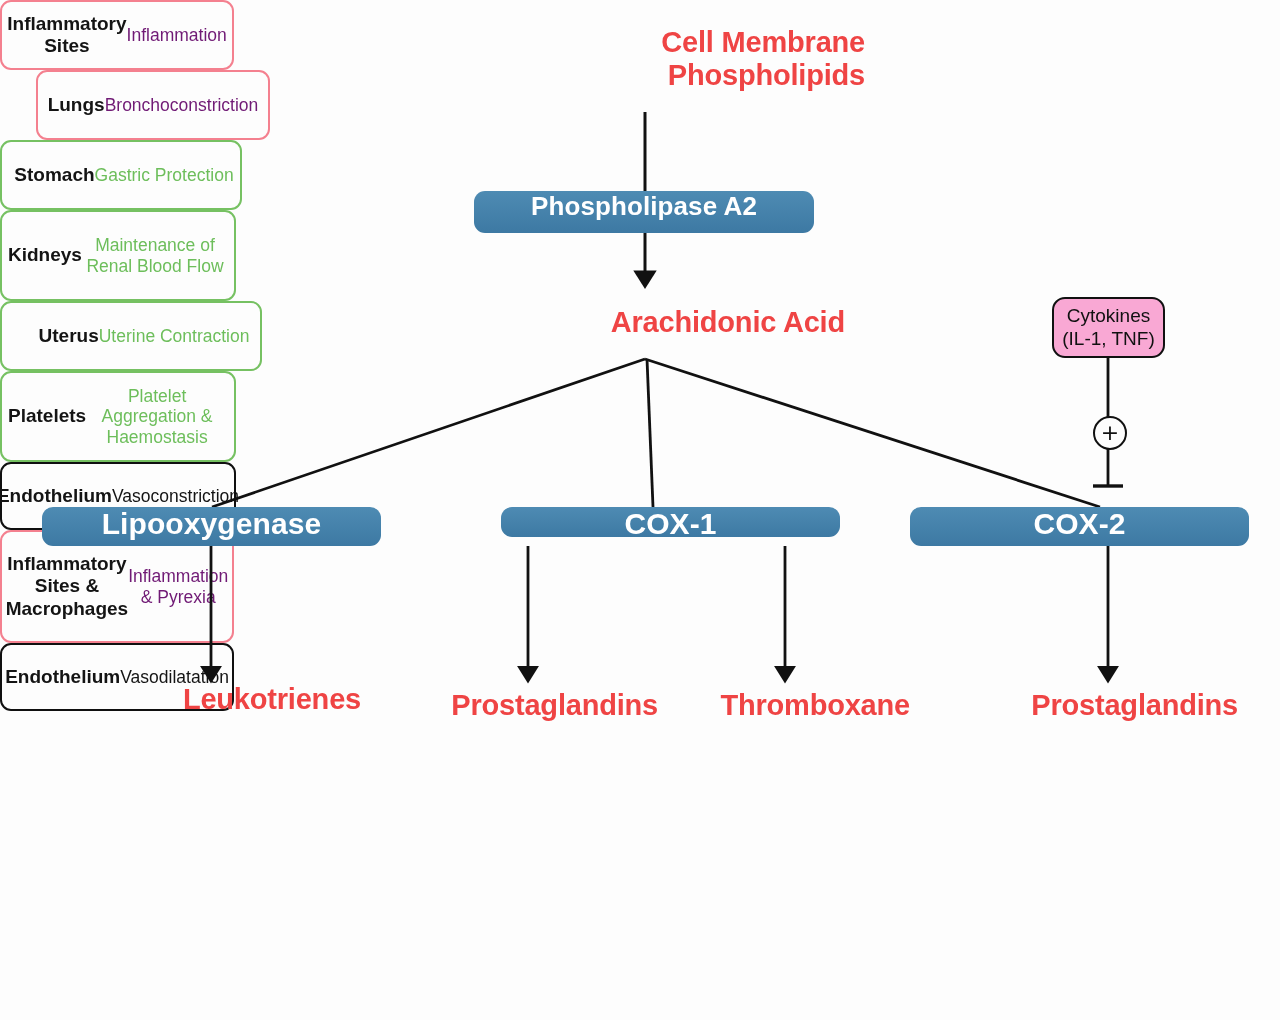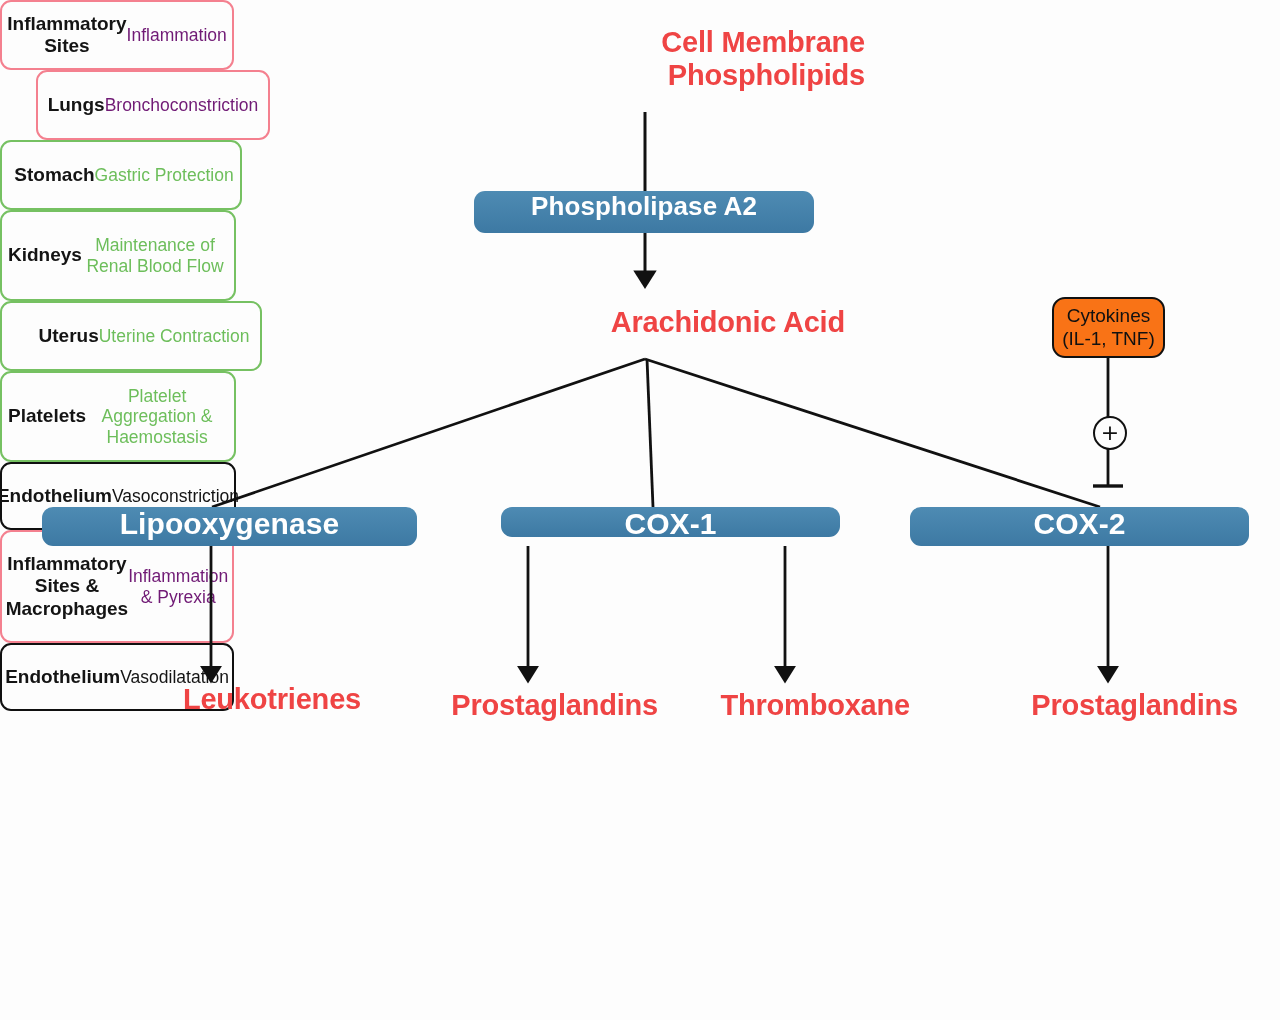--- a/index.html
+++ b/index.html
@@ -83,21 +83,21 @@
     font-weight: normal;
   }
   .card.pink  .line-sub { color: #701a75; }
   .card.green .line-sub { color: #6dbe5b; }
   .card.black .line-sub { color: #141414; }
 
   
   .capsule {
     border: 2.4px solid #111;
     border-radius: 13px;
-    background: #f97316;
+    background: #f9a8d4;
     display: flex;
     flex-direction: column;
     align-items: center;
     justify-content: center;
     text-align: center;
     color: #111;
     font-size: 19px;
     line-height: 1.16;
     z-index: 6;
   }
@@ -160,21 +160,21 @@
   </div>
 
   <div class="node capsule" style="left:1052px; top:297px; width:113px; height:61px;">
     <div>Cytokines</div>
     <div>(IL-1, TNF)</div>
   </div>
   <div class="plus-badge" style="left:1093px; top:416px;">
     <span>+</span>
   </div>
 
-  <div class="node pill pill-lg" style="left:42px; top:507px; width:375px; height:39px;">
+  <div class="node pill pill-lg" style="left:42px; top:507px; width:339px; height:39px;">
     <span>Lipooxygenase</span>
   </div>
   <div class="node pill pill-lg" style="left:501px; top:507px; width:339px; height:30px;">
     <span>COX-1</span>
   </div>
   <div class="node pill pill-lg" style="left:910px; top:507px; width:339px; height:39px;">
     <span>COX-2</span>
   </div>
 
   <div class="node plain-title t-product" style="left:61px; top:683px; width:300px;">

